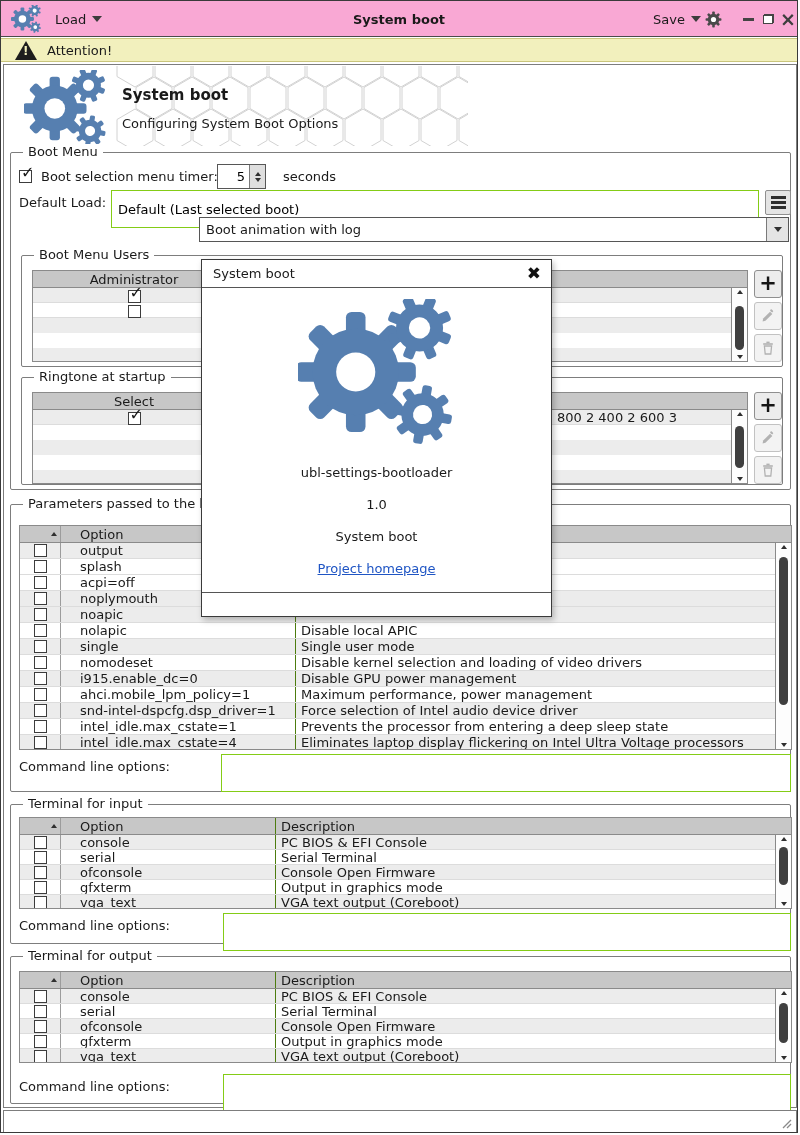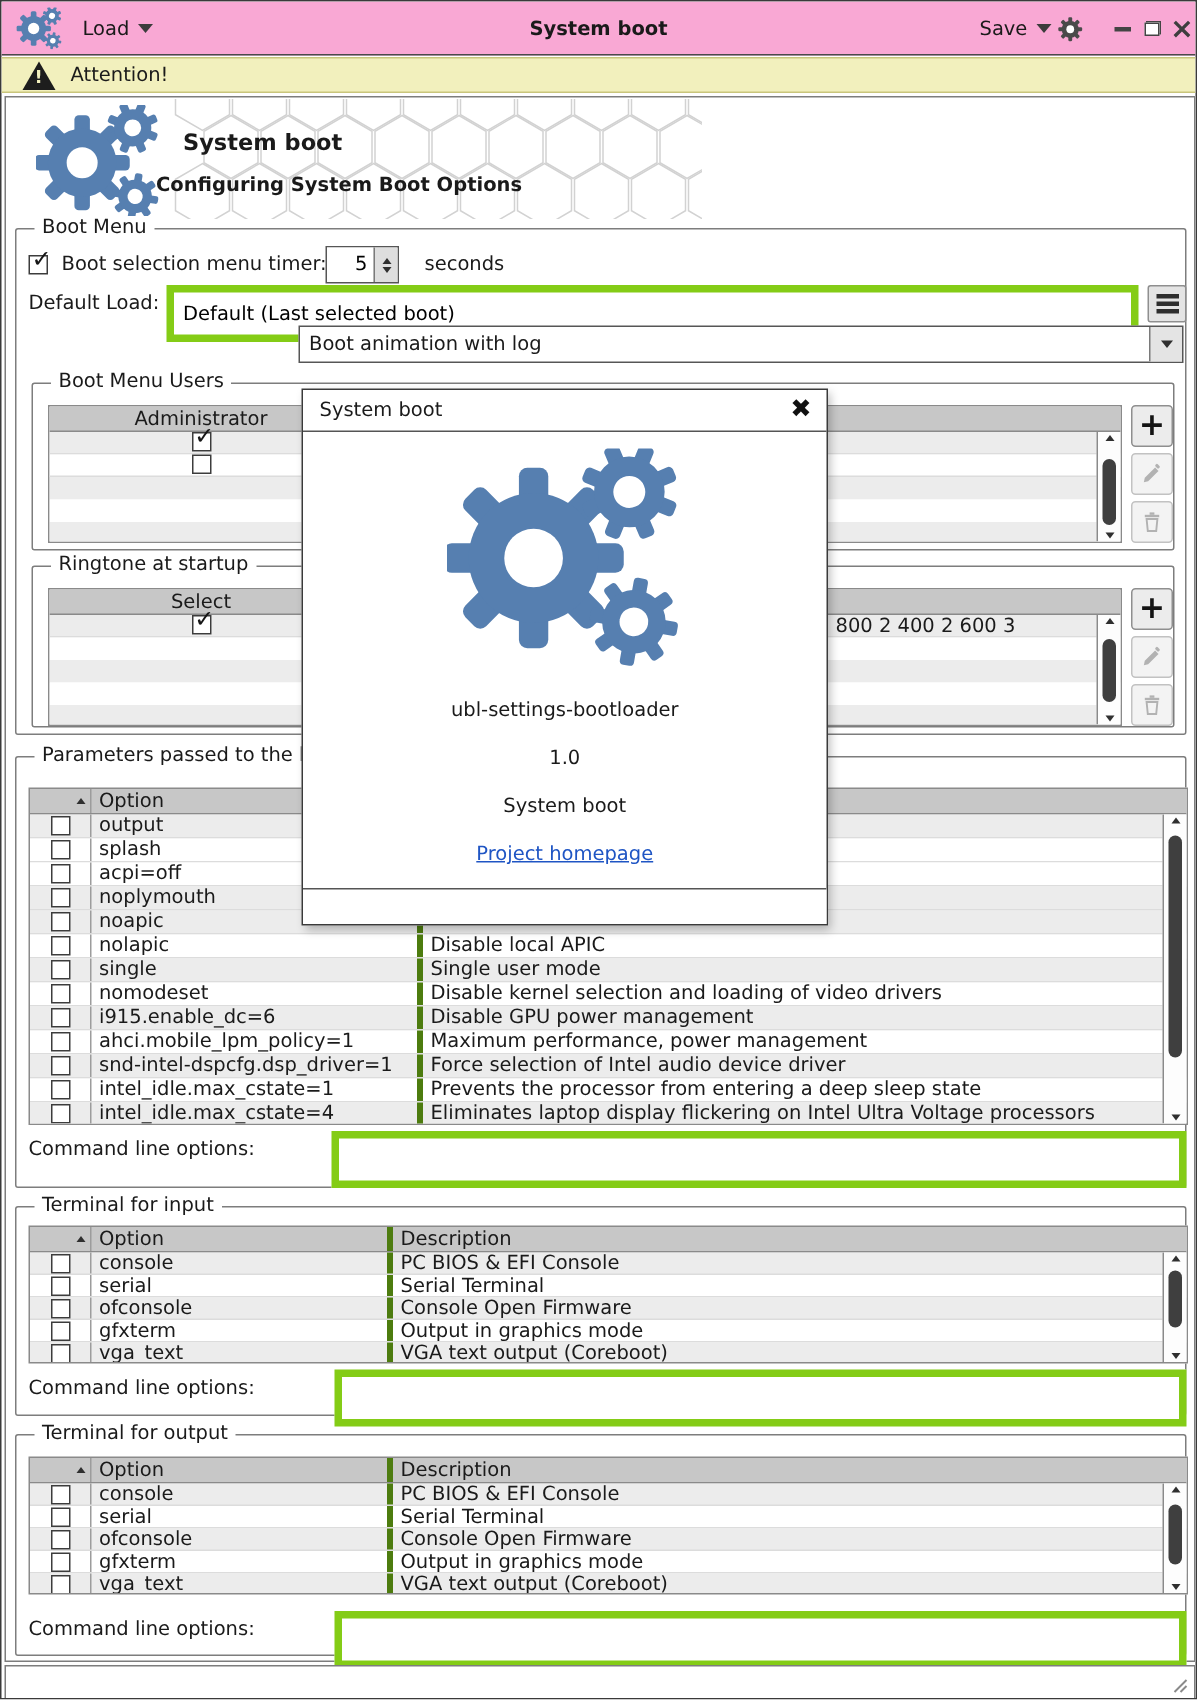--- a/index.html
+++ b/index.html
@@ -23,29 +23,29 @@
   .banner { position:absolute; left:0; top:37px; width:100%; height:24px; background:#f2f0bd; border-top:1px solid #c9c57c; border-bottom:1px solid #c9c57c; display:flex; align-items:center; }
   .warn-tri { position:relative; width:0; height:0; margin-left:14px; border-left:11px solid transparent; border-right:11px solid transparent; border-bottom:19px solid #1d1d1d; }
   .warn-tri::after { content:"!"; position:absolute; left:-3px; top:3px; color:#f2f0bd; font-size:12px; font-weight:bold; }
   .banner-text { margin-left:10px; }
 
   
   .contentbox { position:absolute; left:2px; top:63px; width:794px; height:1044px; border:1px solid #7d7d7d; background:#fff; }
 
   .hexband { position:absolute; left:112px; top:1px; width:352px; height:80px; overflow:hidden; }
   .hdr-title { position:absolute; left:118px; top:21px; font-weight:bold; font-size:15px; }
-  .hdr-sub { position:absolute; left:100px; top:51px; font-weight:bold; font-size:13px; }
+  .hdr-sub { position:absolute; left:118px; top:51px; font-weight:normal; font-size:13px; }
   .hdr-logo { position:absolute; left:20px; top:5px; }
 
   
   .fs { position:absolute; border:1px solid #7d7d7d; border-radius:2px; background:transparent; }
   .fs > .lg { position:absolute; top:-9px; left:12px; background:#fff; padding:0 5px; line-height:16px; white-space:nowrap; }
 
   .lbl { position:absolute; line-height:24px; white-space:nowrap; }
-  .tinput { position:absolute; border:5px solid #84cc16; background:#fff; font:inherit; padding:0 6px; height:38px; }
+  .tinput { position:absolute; border:1px solid #84cc16; background:#fff; font:inherit; padding:0 6px; height:38px; }
   .combo { position:absolute; border:1px solid #565656; background:#fff; height:25px; display:flex; align-items:center; }
   .combo .val { flex:1; padding-left:6px; }
   .combo .cbtn { width:22px; height:100%; background:#e4e4e4; border-left:1px solid #7a7a7a; display:flex; align-items:center; justify-content:center; }
 
   .cb { position:relative; display:inline-block; width:13px; height:13px; border:1.5px solid #3c3c3c; background:#fff; vertical-align:middle; }
   .cb.checked::after { content:"✓"; position:absolute; left:1px; top:-8px; font-size:16px; font-weight:bold; color:#161616; }
 
   .spin { position:absolute; height:25px; border:1px solid #565656; background:#fff; display:flex; }
   .spin input { width:31px; border:0; font:inherit; text-align:right; padding-right:4px; outline:none; }
   .spin .sbtn { width:16px; background:#dedede; border-left:1px solid #7a7a7a; display:flex; flex-direction:column; align-items:center; justify-content:center; gap:2px; }
@@ -60,21 +60,21 @@
   .tbl { position:absolute; border:1px solid #8a8a8a; background:#fff; overflow:hidden; }
   .thead { position:relative; height:17px; background:#c7c7c7; border-bottom:1px solid #8a8a8a; display:flex; align-items:center; }
   .trow { position:relative; display:flex; align-items:center; background:#fff; }
   .trow.alt { background:#ececec; }
   .trow { border-bottom:1px solid #dcdcdc; }
   .h15 .trow, .h15 .filler { height:15px; }
   .h16 .trow { height:16px; }
   .filler { position:relative; background:#fff; }
   .filler.alt { background:#ececec; }
   .ca { display:flex; align-items:center; justify-content:center; border-right:1px solid #9c9c9c; align-self:stretch; }
-  .cb-col { padding-left:5px; border-right:4px solid #4d7c0f; align-self:stretch; display:flex; align-items:center; overflow:hidden; white-space:nowrap; }
+  .cb-col { padding-left:5px; border-right:1px solid #4d7c0f; align-self:stretch; display:flex; align-items:center; overflow:hidden; white-space:nowrap;margin-left:14px; }
   .cc-col { padding-left:5px; flex:1; overflow:hidden; white-space:nowrap; }
   .tri-up { width:0; height:0; border-left:4px solid transparent; border-right:4px solid transparent; border-bottom:5px solid #2f2f2f; display:inline-block; }
   .tri-dn { width:0; height:0; border-left:4px solid transparent; border-right:4px solid transparent; border-top:5px solid #2f2f2f; display:inline-block; }
   .tri-up.small, .tri-dn.small { border-left-width:3px; border-right-width:3px; }
   .tri-up.small { border-bottom-width:4px; }
   .tri-dn.small { border-top-width:4px; }
 
   .vscroll { position:absolute; right:0; top:17px; bottom:0; width:16px; border-left:1px solid #8a8a8a; background:#fdfdfd; }
   .vscroll .up { position:absolute; top:2px; left:0; width:100%; display:flex; justify-content:center; }
   .vscroll .dn { position:absolute; bottom:2px; left:0; width:100%; display:flex; justify-content:center; }
@@ -388,21 +388,21 @@
               <span class="ca" style="width:41px">
                 <span class="cb"></span>
               </span>
               <span class="cb-col" style="width:221px">nomodeset</span>
               <span class="cc-col">Disable kernel selection and loading of video drivers</span>
             </div>
             <div class="trow alt">
               <span class="ca" style="width:41px">
                 <span class="cb"></span>
               </span>
-              <span class="cb-col" style="width:221px">i915.enable_dc=6</span>
+              <span class="cb-col" style="width:221px">i915.enable_dc=0</span>
               <span class="cc-col">Disable GPU power management</span>
             </div>
             <div class="trow">
               <span class="ca" style="width:41px">
                 <span class="cb"></span>
               </span>
               <span class="cb-col" style="width:221px">ahci.mobile_lpm_policy=1</span>
               <span class="cc-col">Maximum performance, power management</span>
             </div>
             <div class="trow alt">

